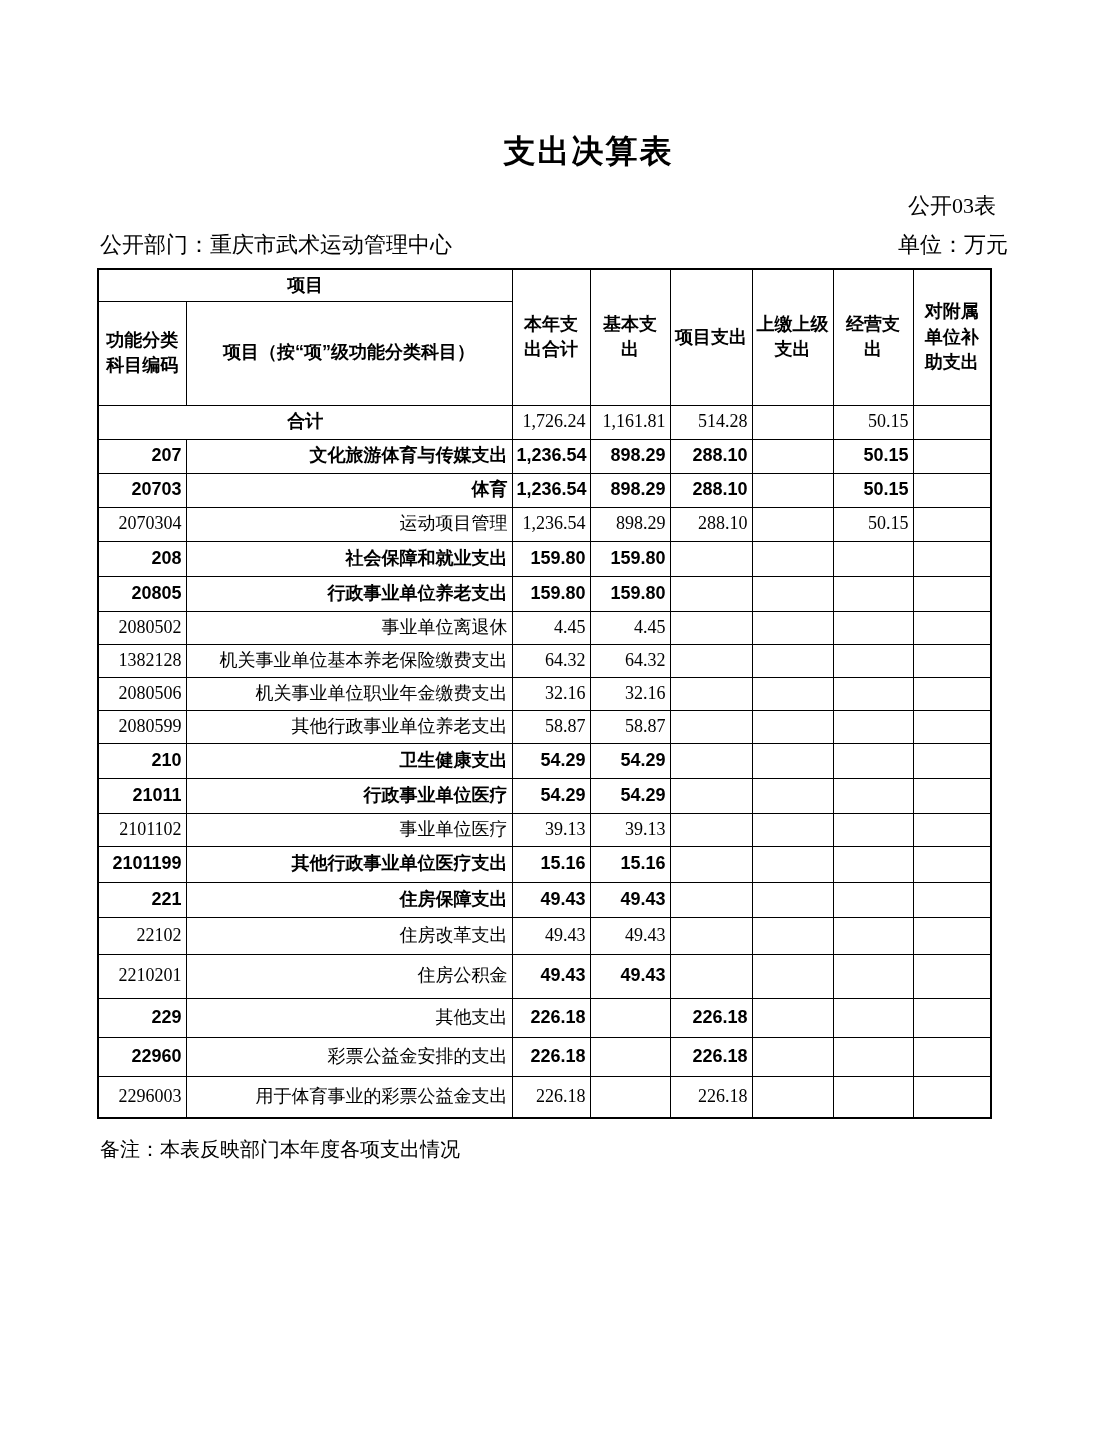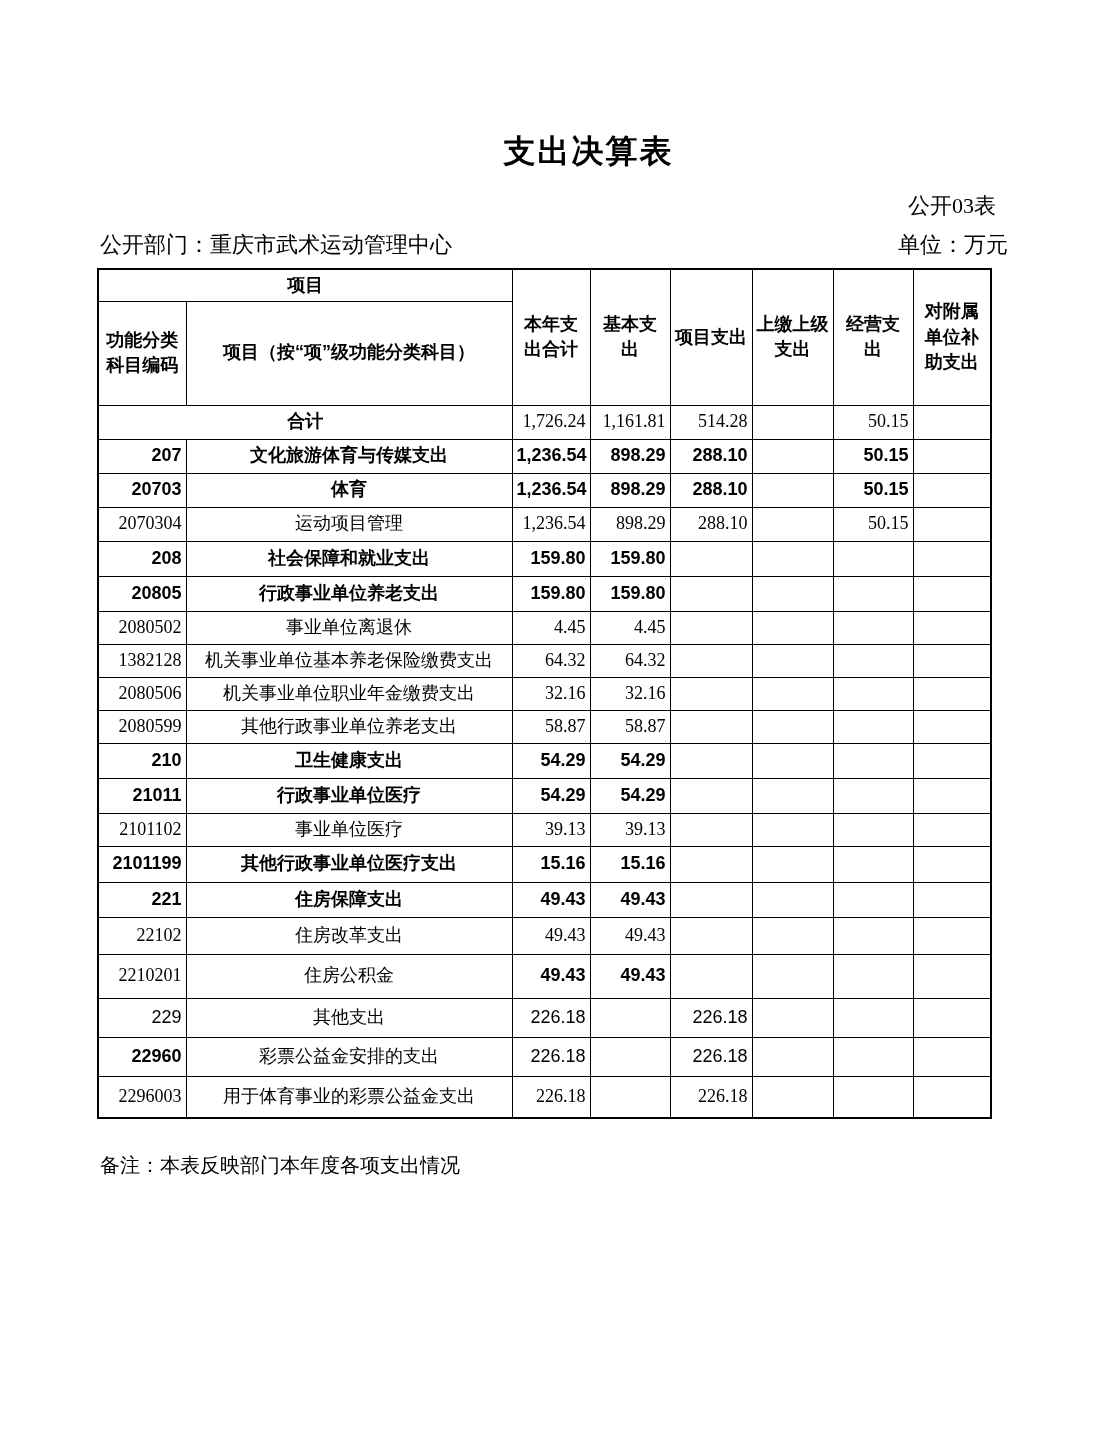--- a/index.html
+++ b/index.html
@@ -14,30 +14,30 @@
   table.main{position:absolute;top:268px;left:97px;width:893px;border-collapse:collapse;
              table-layout:fixed;border:2px solid #000;}
   table.main th,table.main td{border:1px solid #000;overflow:hidden;vertical-align:middle;
              padding:0 4px;box-sizing:border-box;}
   thead th{font-family:"Liberation Sans","DejaVu Sans",sans-serif;font-weight:700;
            font-size:18px;text-align:center;line-height:1.4;padding:2px 1px;}
   tr.hdr1{height:32px;}
   tr.hdr2{height:104px;}
   td{font-size:18px;line-height:1.2;}
   td.code{text-align:right;padding-left:6px;}
-  td.item{text-align:center;padding-left:5px;}
+  td.item{text-align:right;padding-left:5px;}
   td.val{text-align:right;padding-right:5px;}
   td.ind{padding-left:30px;}
   td.code-ind{padding-left:16px;}
   tr.bold td{font-family:"Liberation Sans","DejaVu Sans",sans-serif;font-weight:700;}
   td.totlbl{font-family:"Liberation Sans","DejaVu Sans",sans-serif;font-weight:700;
             text-align:center;}
-  td.f-sans{font-family:"Liberation Sans","DejaVu Sans",sans-serif;font-weight:400;}
+  td.f-sans{font-family:"Liberation Sans","DejaVu Sans",sans-serif;font-weight:700;}
   td.f-sansb{font-family:"Liberation Sans","DejaVu Sans",sans-serif;font-weight:700;}
-  .note{position:absolute;top:1136px;left:100px;font-size:20px;margin-top:16px;}
+  .note{position:absolute;top:1136px;left:100px;font-size:20px;}
 </style>
 </head>
 <body>
 
 <div class="page">
 
   <div class="title">支出决算表</div>
   <div class="table-label">公开03表</div>
   <div class="meta">
     <span>公开部门：重庆市武术运动管理中心</span>

